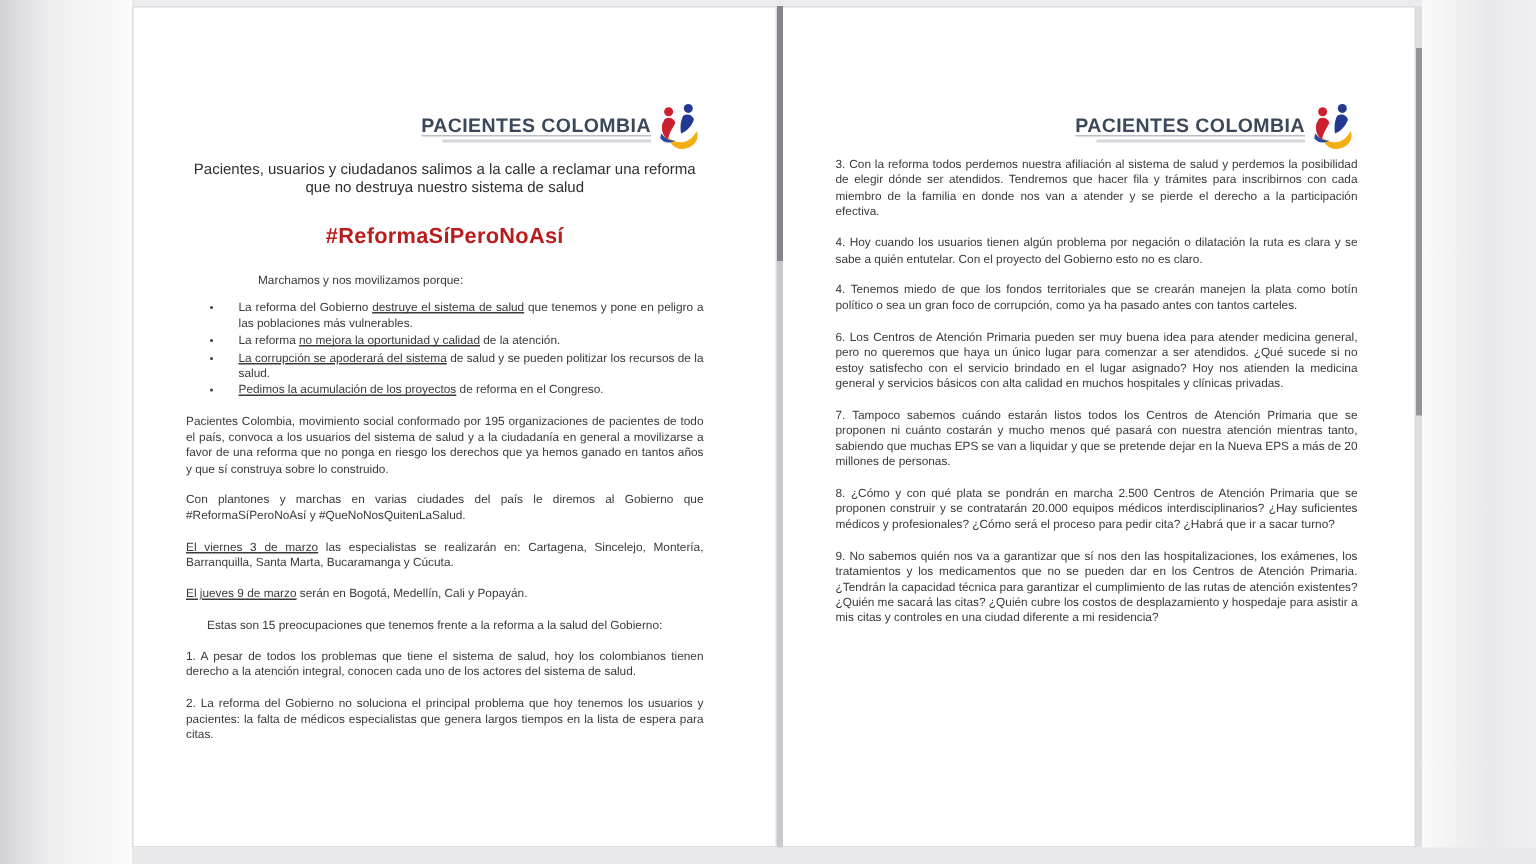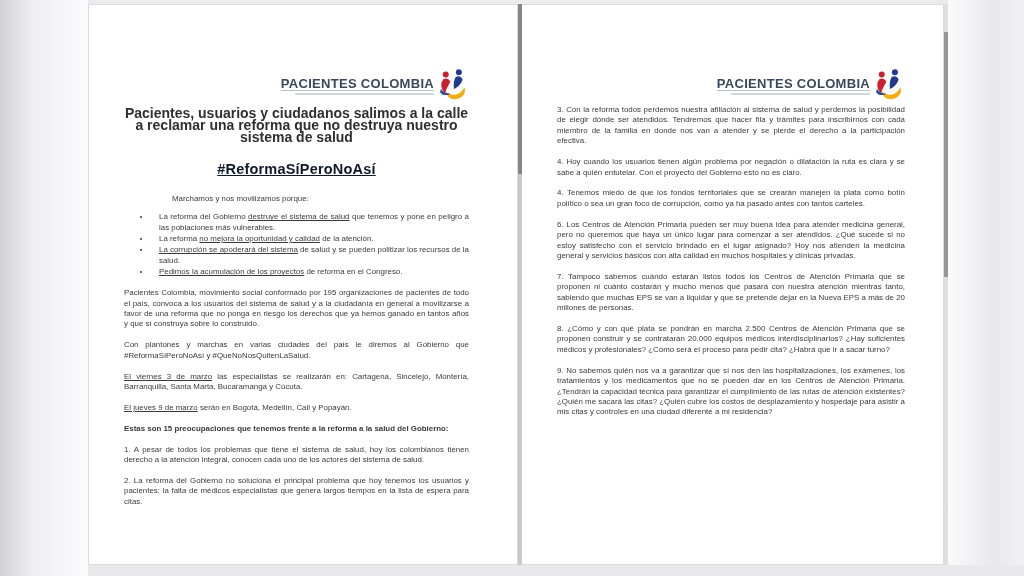--- a/index.html
+++ b/index.html
@@ -26,28 +26,28 @@
 
   
   .logo{display:flex;justify-content:flex-end;align-items:flex-end;height:38px;}
   .logo-textblock{text-align:right;padding-bottom:5px;margin-right:2px;}
   .logo-name{font-weight:bold;font-size:13px;letter-spacing:.3px;color:#3b4859;white-space:nowrap;}
   .logo-rule{height:1px;background:#b9bec6;margin-top:1px;}
   .logo-tagline{height:2px;background:#d4d7db;margin:2px 0 0 14px;}
   .logo-icon{width:33px;height:33px;flex:0 0 auto;}
 
   
-  .doc-title{font-size:14px;line-height:11.8px;font-weight:bold;color:#2f2f2f;
+  .doc-title{font-size:10px;line-height:11.8px;font-weight:normal;color:#2f2f2f;
     text-align:center;margin:8px 0 0;}
   .hashtag{margin-top:21px;text-align:center;font-size:14.5px;font-weight:bold;letter-spacing:.2px;}
   .lead-bold{font-weight:normal;margin-top:19px;padding-left:48px;}
   ul.reasons{margin:8px 0 0;padding-left:27px;}
   ul.reasons li{padding-left:8px;margin-bottom:1px;}
   p{margin:10.5px 0 0;}
-  .bold{font-weight:bold;}
+  .bold{font-weight:normal;margin-left:14px;}
   .u{text-decoration:underline;}
   .page2 .logo{margin-bottom:2px;}
   .page2 p:first-of-type{margin-top:5px;}
 
   
   .vtrack{position:absolute;top:4px;width:4px;height:561px;}
   .vtrack1{left:518px;background:#c8c8cd;}
   .vtrack2{left:944px;background:#dfdfe3;}
   .vthumb{position:absolute;left:0;width:4px;}
   .vthumb1{top:0;height:170px;background:#85858b;}
@@ -75,21 +75,21 @@
         <path fill="#2b49a0" d="M6.5 29 C9.5 33.5 13.5 35.5 19 35.5 C13.5 38.8 8.5 37.5 5.5 33.5 Z"></path>
         <circle cx="13" cy="10" r="4" fill="#cb2030"></circle>
         <path fill="#cb2030" d="M9.5 16.5 C13.5 14 18 16 19 20 C15.5 26 13.3 30 12.3 35 C8.2 31.8 6.3 26 7.3 21 Z"></path>
         <circle cx="30.5" cy="7" r="4" fill="#22398f"></circle>
         <path fill="#22398f" d="M26 13.5 C30 11 34.5 13 35.5 17 C33.2 23 29 27.3 24 29.3 C23.2 24 23.4 18.3 26 13.5 Z"></path>
       </svg>
     </div>
 
     <h1 class="doc-title">Pacientes, usuarios y ciudadanos salimos a la calle a reclamar una reforma que no destruya nuestro sistema de salud</h1>
 
-    <div class="hashtag" style="color: #0f172a; text-decoration: underline;">#ReformaSíPeroNoAsí</div>
+    <div class="hashtag" style="color: #b91c1c;">#ReformaSíPeroNoAsí</div>
 
     <p class="lead-bold">Marchamos y nos movilizamos porque:</p>
 
     <ul class="reasons">
       <li><span>La reforma del Gobierno </span><span class="u">destruye el sistema de salud</span><span> que tenemos y pone en peligro a las poblaciones más vulnerables.</span></li>
       <li><span>La reforma </span><span class="u">no mejora la oportunidad y calidad</span><span> de la atención.</span></li>
       <li><span class="u">La corrupción se apoderará del sistema</span><span> de salud y se pueden politizar los recursos de la salud.</span></li>
       <li><span class="u">Pedimos la acumulación de los proyectos</span><span> de reforma en el Congreso.</span></li>
     </ul>
 

